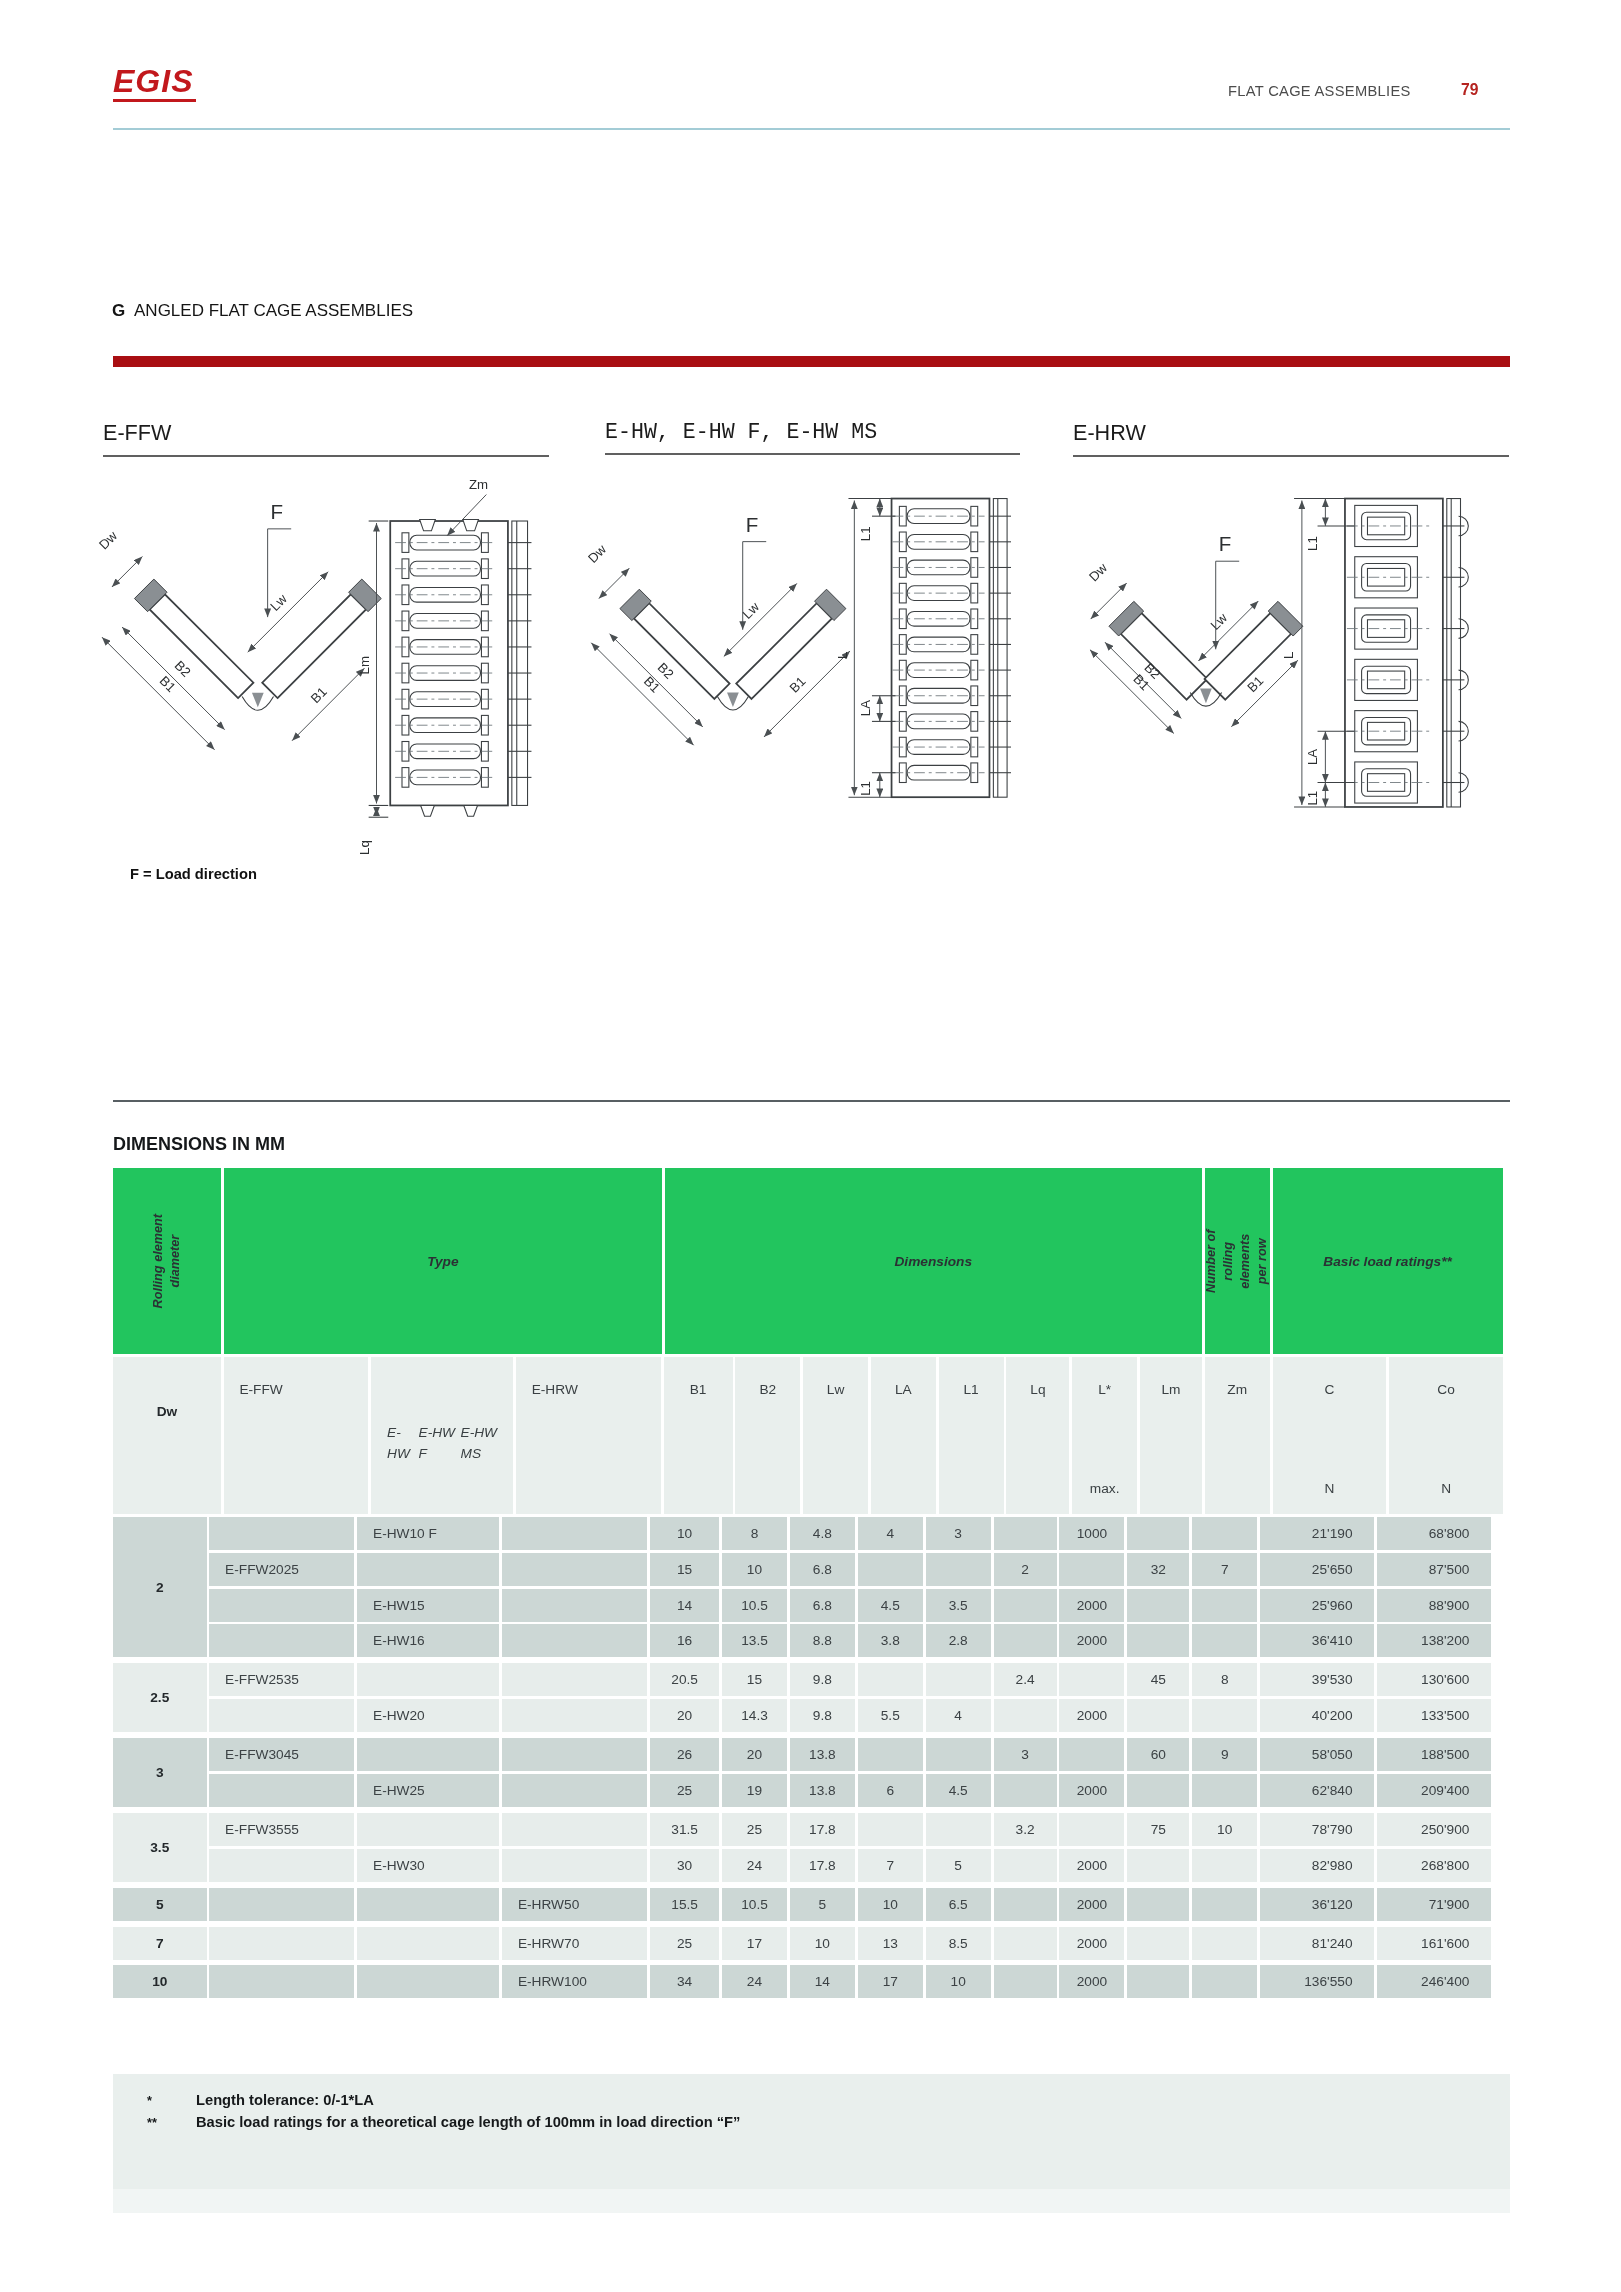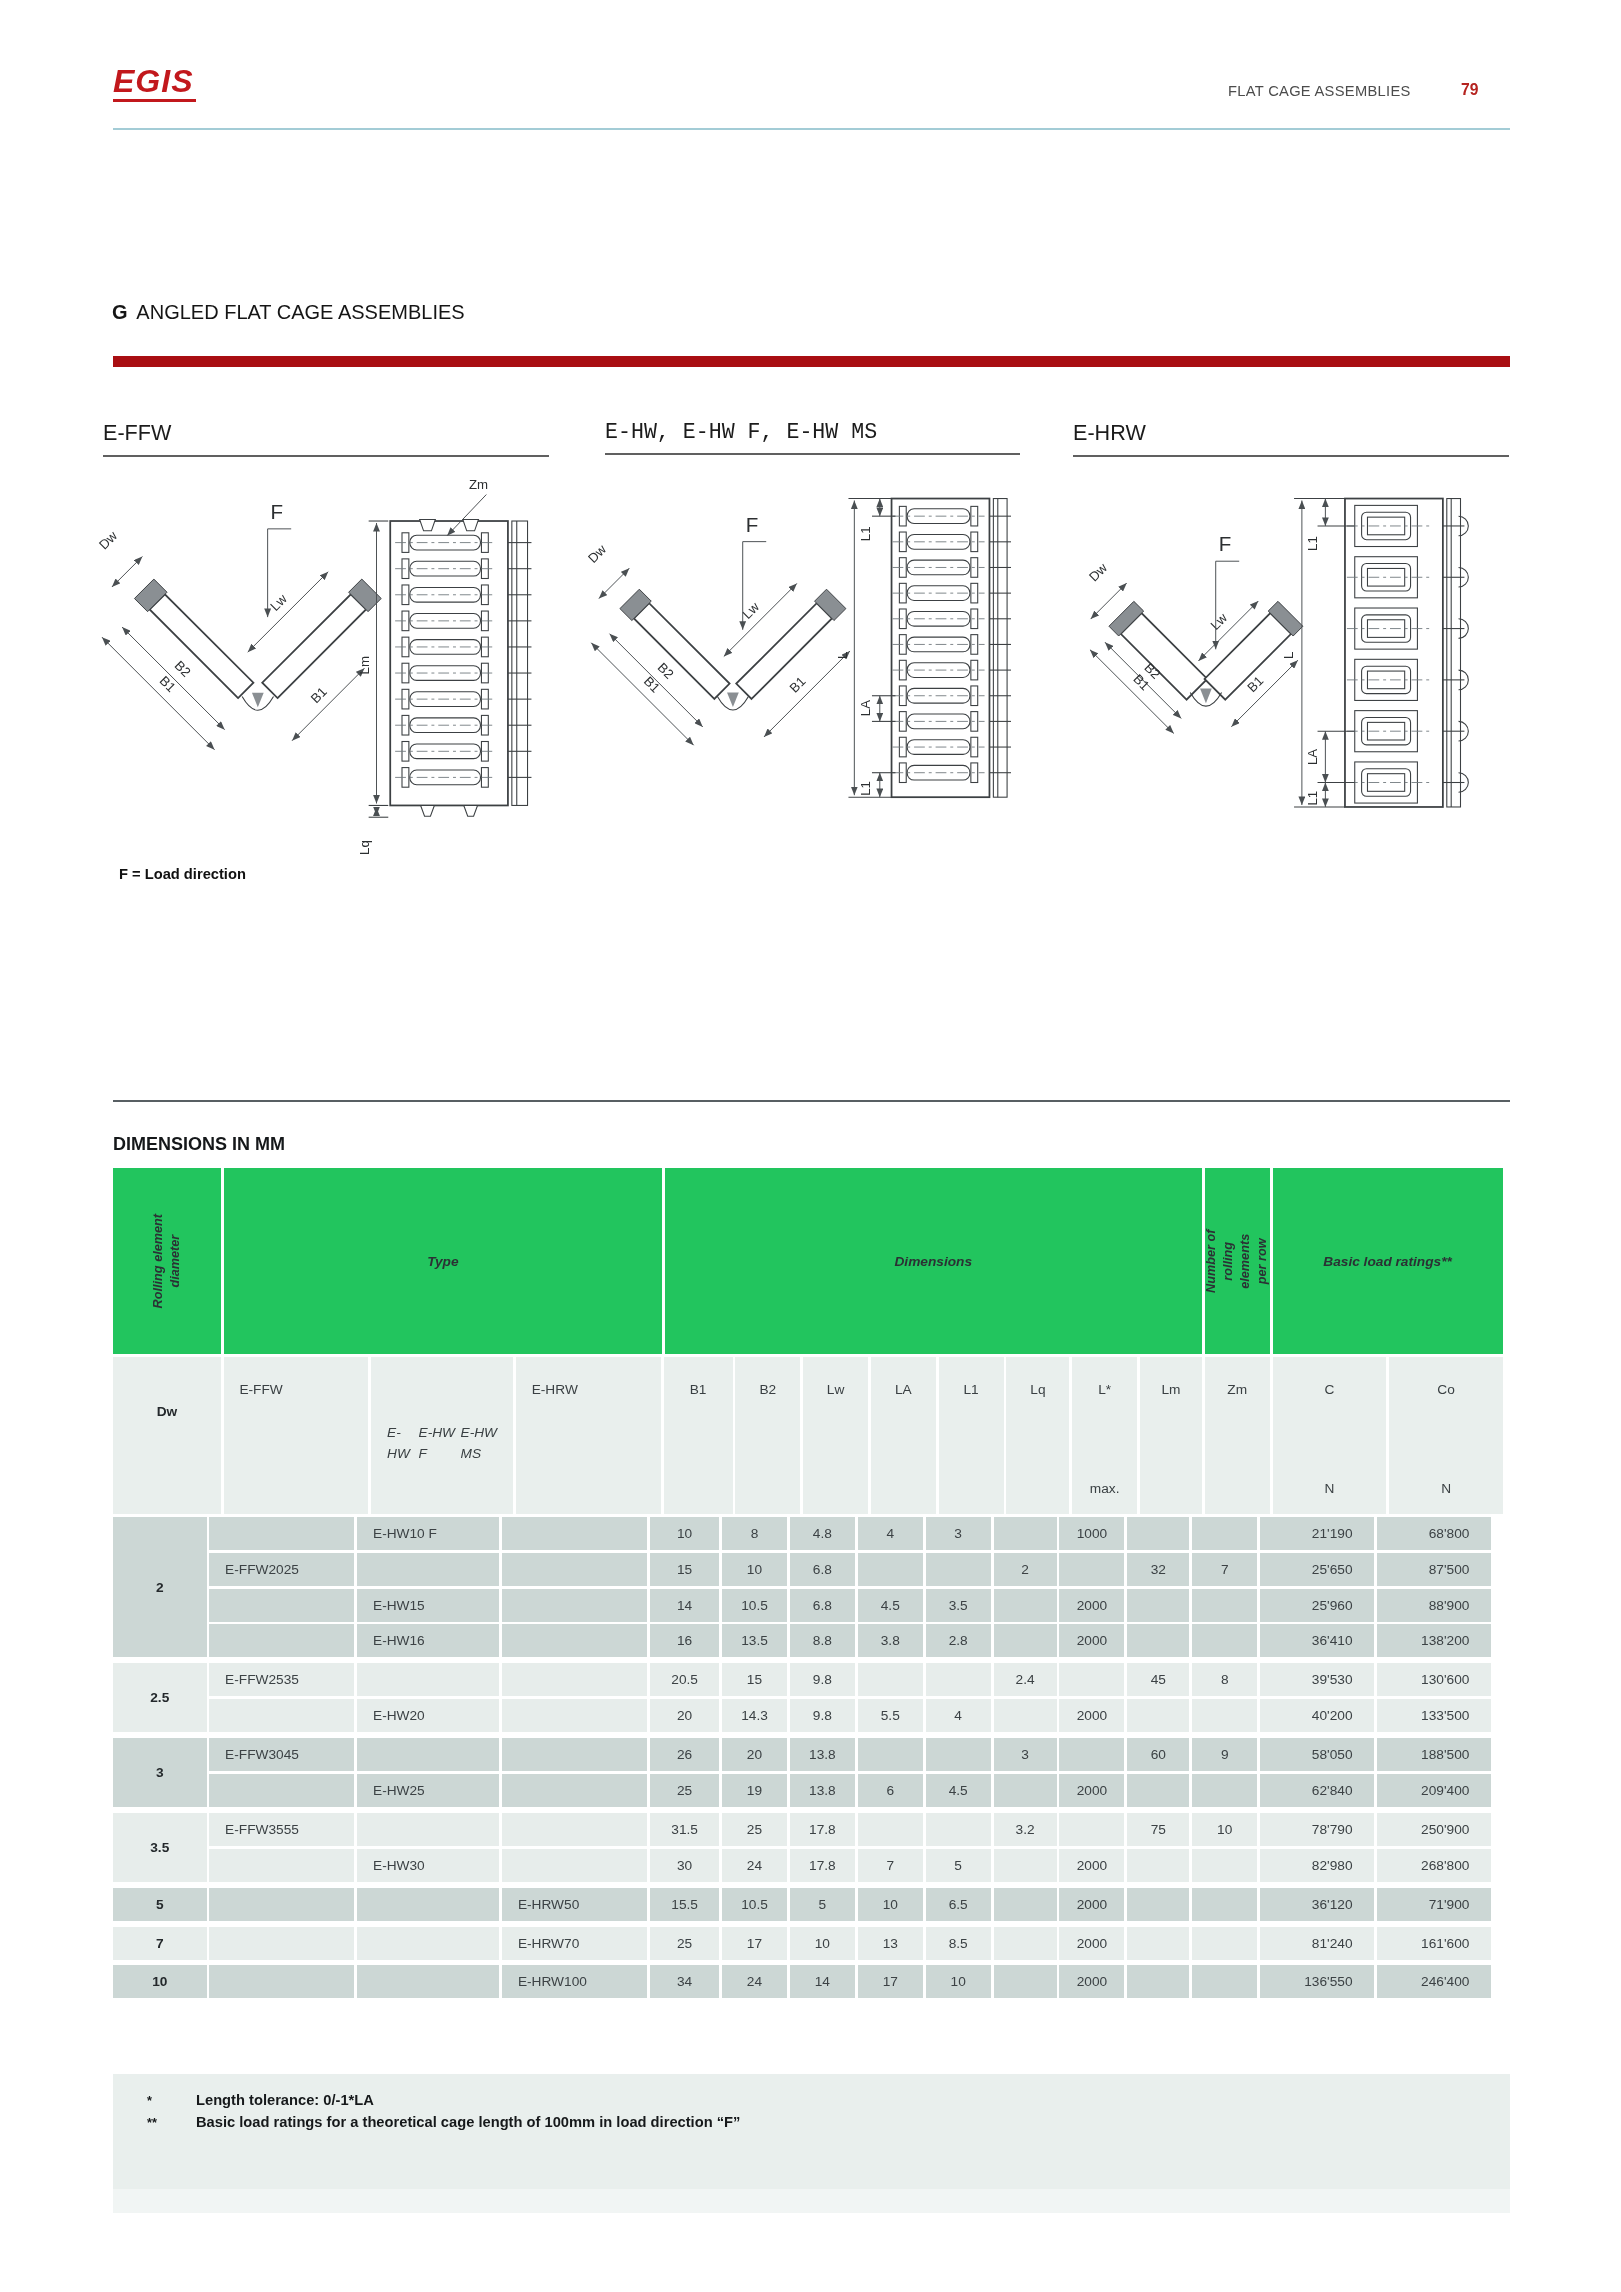--- a/index.html
+++ b/index.html
@@ -8,21 +8,21 @@
   .abs{position:absolute;}
 
   
   .logo{left:113px;top:65px;font-size:32px;font-weight:bold;font-style:italic;
         color:#c2181c;border-bottom:3.9px solid #c2181c;padding:0 2.9px 0 0;letter-spacing:1px;line-height:1.05;}
   .hdr-label{left:1228px;top:83px;font-size:14.7px;color:#4c4c4c;letter-spacing:0.3px;}
   .hdr-num{left:1461px;top:81px;font-size:15.7px;font-weight:bold;color:#b5231f;}
   .hdr-rule{left:113px;top:128px;width:1397px;height:2px;background:#a3ccd6;}
 
   
-  .sec-title{left:112px;top:301px;font-size:20px;color:#151515;}
+  .sec-title{left:112px;top:301px;font-size:17px;color:#151515;}
   .sec-title .letter{font-weight:bold;margin-right:8.8px;}
   .red-bar{left:113px;top:356px;width:1397px;height:10.8px;background:#a90e12;}
 
   
   .ph{top:420px;font-size:21.6px;color:#1c1c1c;border-bottom:2px solid #606060;padding-bottom:8.8px;}
   .ph1{left:103px;width:446px;}
   .ph2{left:605px;width:415px;font-family:Liberation Mono, monospace;}
   .ph3{left:1073px;width:436px;}
 
   
@@ -33,21 +33,21 @@
   .ln2{stroke:#3c4043;stroke-width:1.1;fill:none;}
   .wfill{fill:#ffffff;stroke:#3c4043;stroke-width:1.8;}
   .wfill2{fill:#ffffff;stroke:#3c4043;stroke-width:1.1;}
   .cap{fill:#8a8f93;stroke:#3c4043;stroke-width:1;}
   .capfill{fill:#8a8f93;}
   .cl{stroke:#70787c;stroke-width:.9;stroke-dasharray:11 4 3 4;fill:none;}
   .dln{stroke:#4a4f52;stroke-width:1;fill:none;}
   .lbl{font-size:13.5px;fill:#2c2f31;}
   .flbl{font-size:21px;fill:#2c2f31;}
 
-  .load-note{left:119px;top:866px;font-size:14.7px;font-weight:bold;color:#111;}
+  .load-note{left:130px;top:866px;font-size:14.7px;font-weight:bold;color:#111;}
   .divider{left:113px;top:1100px;width:1397px;height:2px;background:#585f63;}
   .dims-note{left:113px;top:1134px;font-size:18px;font-weight:bold;color:#15181a;}
 
   
   .table{left:113px;top:1168px;width:1390px;font-size:13.7px;color:#3c4245;}
   .table *{box-sizing:border-box;}
   .h1{display:flex;margin-bottom:2.9px;}
   .gcell{height:186px;background:#22c55e;margin-right:2.9px;display:flex;align-items:center;justify-content:center;
          font-weight:bold;color:#2b3134;font-style:italic;}
   .gcell:last-child{margin-right:0;}

